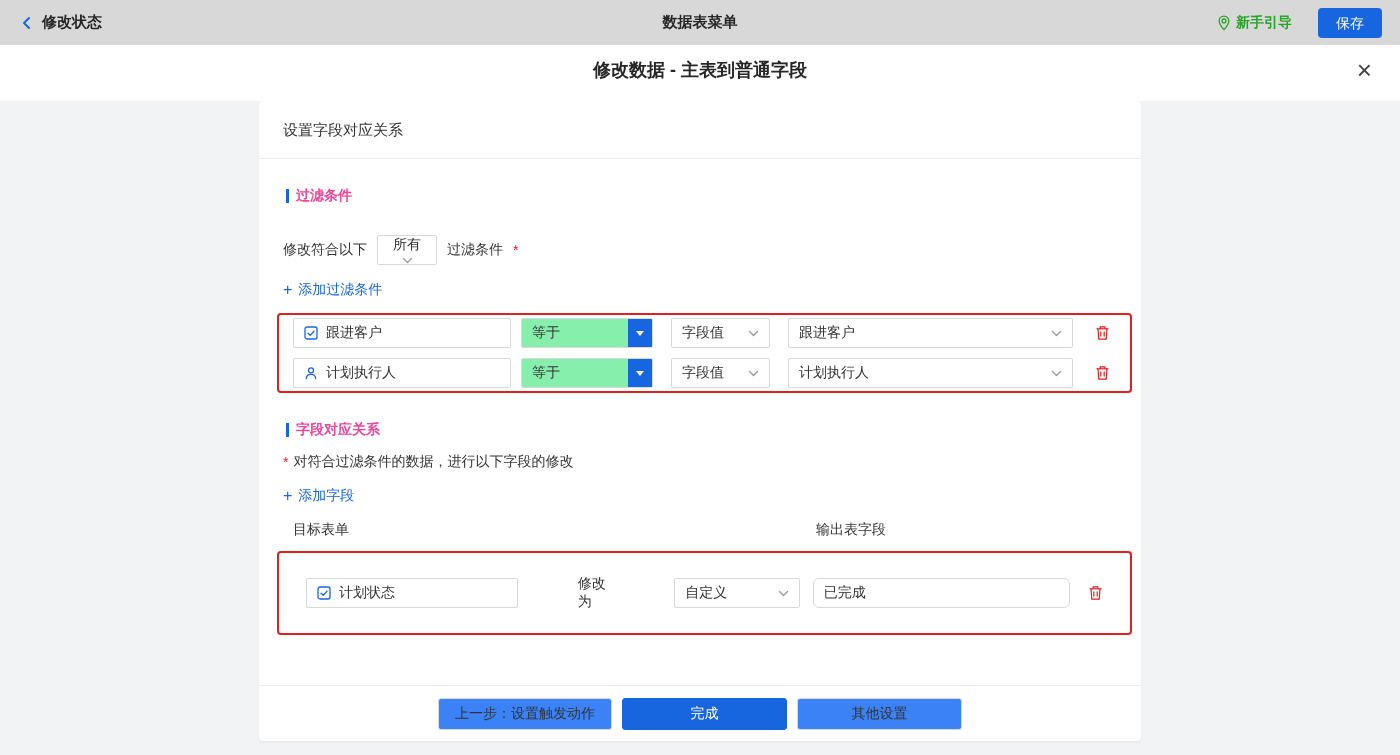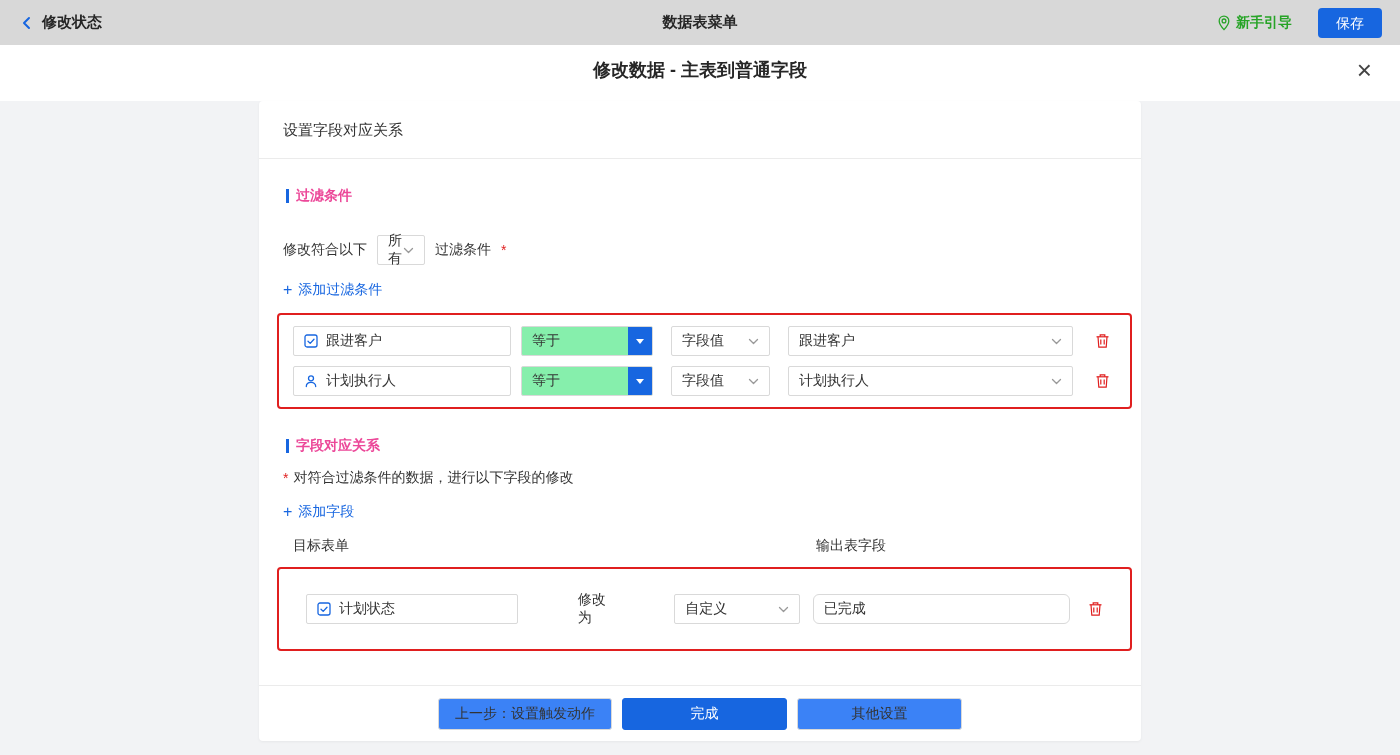--- a/index.html
+++ b/index.html
@@ -35,27 +35,27 @@
   .card{width:882px;height:640px;margin:6px auto 0;background:#fff;border-radius:4px;
         box-shadow:0 1px 3px rgba(0,0,0,.05);display:flex;flex-direction:column;}
   .card-header{height:58px;line-height:58px;padding:0 24px;border-bottom:1px solid #ebebeb;font-size:15px;color:#333;}
   .card-body{flex:1;}
   .section-title{display:flex;align-items:center;gap:7px;margin:28px 27px 0;font-size:14px;font-weight:700;color:#ec4899;}
   .accent-bar{width:3px;height:14px;background:var(--accent);}
   .condition-line{display:flex;align-items:center;gap:10px;margin:30px 24px 0;font-size:14px;}
   .required{color:var(--danger);font-size:14px;}
   .select{height:30px;border:1px solid #d9d9d9;border-radius:2px;background:#fff;display:flex;align-items:center;
           justify-content:space-between;padding:0 10px;font-size:14px;color:#333;cursor:pointer;}
-  .select.sm{width:48px;}
+  .select.sm{width:60px;flex-direction:column;}
   .select.type{width:99px;margin-left:18px;}
   .select.value{width:285px;margin-left:18px;}
   .select.mode{width:129px;margin-left:56px;}
   .add-link{display:flex;align-items:center;gap:6px;margin:16px 24px 0;color:var(--accent);font-size:14px;cursor:pointer;width:max-content;}
   .plus{font-size:16px;line-height:1;}
-  .red-box{margin:14px 9px 0 18px;border:2px solid var(--danger);border-radius:4px;padding:11px 14px;
+  .red-box{margin:14px 9px 0 18px;border:2px solid var(--danger);border-radius:4px;padding:3px 14px;
            display:flex;flex-direction:column;gap:10px;}
   .red-box.single{padding:22px 27px;margin-top:12px;}
   .filter-row,.map-row{display:flex;align-items:center;}
   .field-select{width:218px;height:30px;border:1px solid #d9d9d9;border-radius:2px;display:flex;align-items:center;
                 gap:8px;padding:0 10px;font-size:14px;color:#333;cursor:pointer;background:#fff;}
   .op-select{width:132px;height:30px;margin-left:10px;border:1px solid #d9d9d9;border-radius:2px;display:flex;
              overflow:hidden;cursor:pointer;background:#86efac;}
   .op-text{flex:1;display:flex;align-items:center;padding:0 10px;font-size:14px;color:#333;}
   .op-caret{width:24px;background:var(--accent);display:flex;align-items:center;justify-content:center;}
   .tri{width:0;height:0;border-left:4px solid transparent;border-right:4px solid transparent;border-top:5px solid #fff;}

